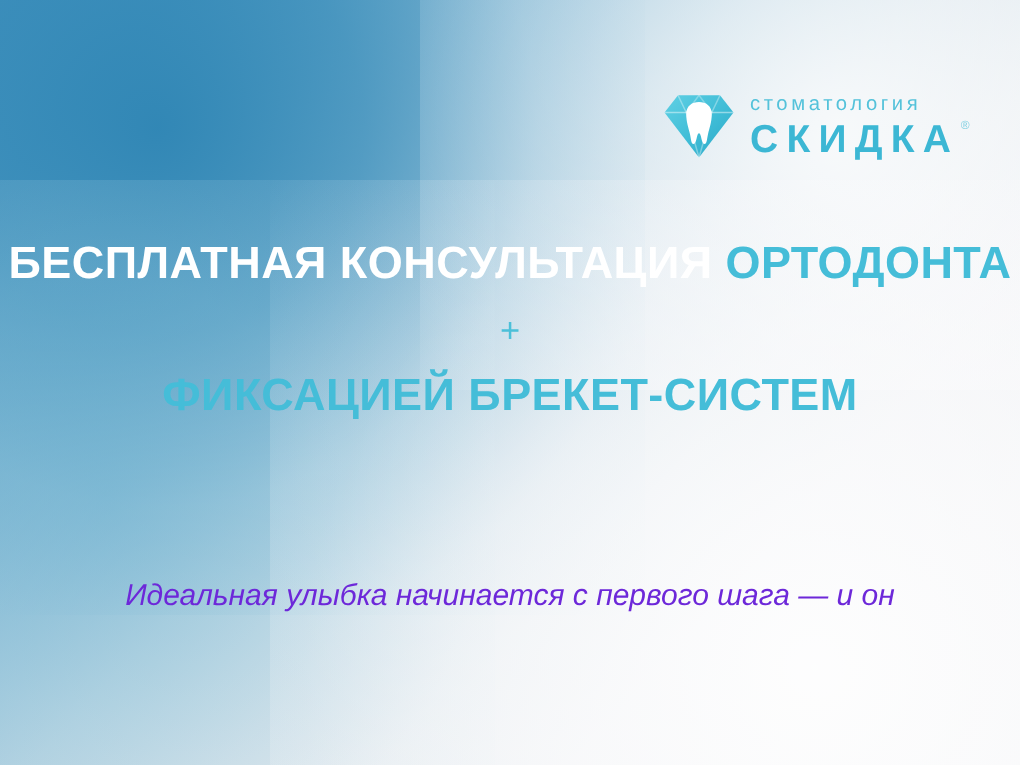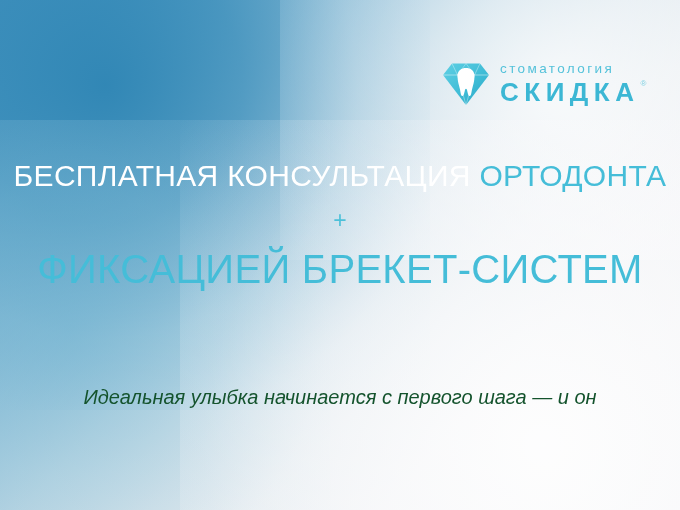--- a/index.html
+++ b/index.html
@@ -140,34 +140,34 @@
 
   
   .headline {
     position: absolute;
     left: 0;
     right: 0;
     top: 160px;
     text-align: center;
   }
   .hl-line {
-    font-weight: 400;
+    font-weight: 700;
     letter-spacing: 0.3px;
     line-height: 1.06;
     white-space: nowrap;
   }
   .hl-line-1 {
     font-size: 30px;
     margin-bottom: 0;
   }
   .hl-line-2 {
     font-size: 30px;
   }
   .hl-line-3 {
-    font-size: 40px;
+    font-size: 30px;
     margin-top: 16px;
   }
   .white {
     color: #ffffff;
   }
   .accent {
     color: #45bdd8;
   }
   .pct {
     color: rgba(255, 255, 255, 0.62);
@@ -182,21 +182,21 @@
     margin: 17px 0 16px 0;
   }
 
   
   .tagline {
     position: absolute;
     left: 0;
     right: 0;
     top: 382px;
     text-align: center;
-    color: #14532d;
+    color: #6d28d9;
     font-style: italic;
     font-size: 20px;
     line-height: 1.55;
     font-weight: 400;
   }
   .tagline-line {
     white-space: nowrap;
   }
 </style>
 </head>

